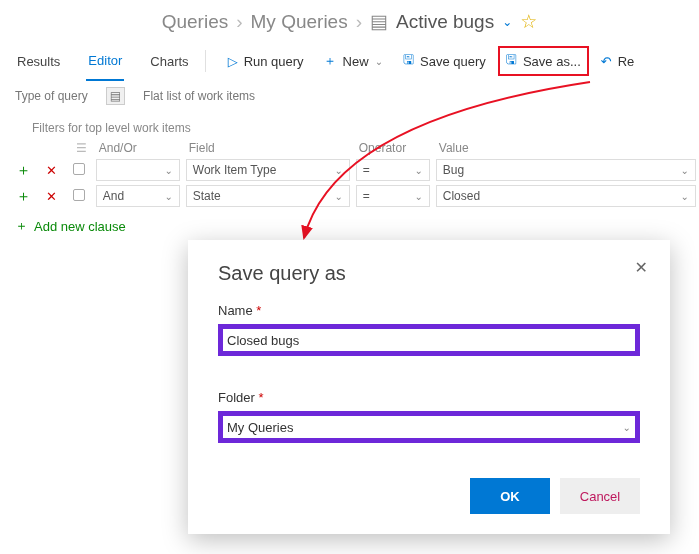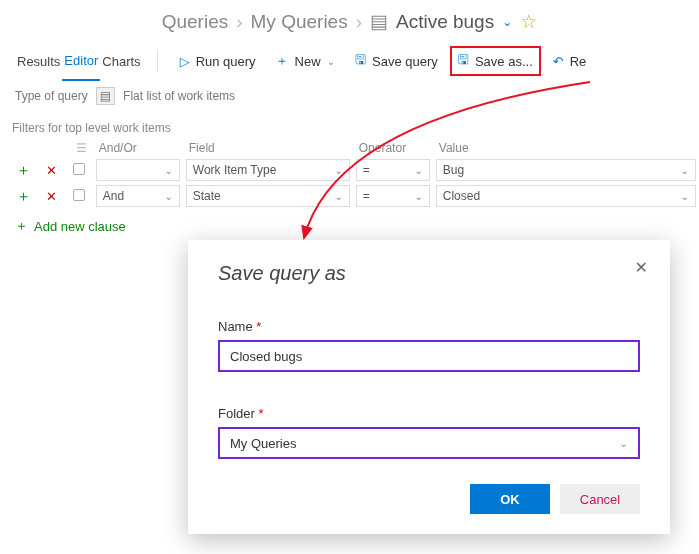--- a/index.html
+++ b/index.html
@@ -4,52 +4,52 @@
 <style>
   * { box-sizing: border-box; margin: 0; padding: 0; font-family: "Segoe UI", Arial, sans-serif; }
   body { width: 699px; height: 554px; background: #fff; position: relative; overflow: hidden; color: #333; font-size: 13px; }
 
   .breadcrumb { display: flex; align-items: center; padding: 10px 15px 8px; font-size: 19px; color: #888; gap: 8px; justify-content: center;}
   .breadcrumb .chev { color: #bbb; }
   .breadcrumb .title { color: #555; }
   .fav-icon { color: #e0b000; }
 
   .toolbar { display: flex; align-items: center; height: 40px; padding: 0 15px; gap: 4px; font-size: 13px; }
-  .tabs { display: flex; gap: 0; height: 40px; align-items: center;}
+  .tabs { display: flex; gap: 24px; height: 40px; align-items: center;}
   .tab { color: #444; padding: 0 2px; height:40px; display:flex; align-items:center; cursor:pointer;}
   .tab.active { color: #0078d4; border-bottom: 2px solid #0078d4; }
   .tb-sep { width:1px; height:22px; background:#e0e0e0; margin:0 10px;}
   .tb-btn { display:flex; align-items:center; gap:6px; padding:4px 8px; cursor:pointer; color:#333; white-space: nowrap;}
   .tb-btn .ic { color:#0078d4; }
   .saveas-highlight { border:2px solid #e81123; padding:2px 6px;}
 
-  .querytype { padding: 6px 15px; color:#777; font-size:12px; display:flex; align-items:center; gap:8px;}
-  .filters-hdr { padding: 10px 12px 4px; color:#888; font-size:12px;}
+  .querytype { padding: 6px 15px; color:#777; font-size:12px; display:flex; align-items:center; gap:18px;}
+  .filters-hdr { padding: 10px 32px 4px; color:#888; font-size:12px;}
   
   .filter-table { width: calc(100% - 10px); margin-left: 10px; border-collapse: collapse; font-size:12px;}
   .filter-table th { text-align:left; color:#888; font-weight:normal; padding:2px 6px; font-size:12px;}
   .filter-table td { padding:2px 3px; }
   .row-add { color:#0a8a0a; cursor:pointer; font-size:15px; padding:0 3px;}
   .row-del { color:#c00; cursor:pointer; font-size:13px; padding:0 3px;}
   .cell-input { width:100%; border:1px solid #ddd; background:#fff; height:22px; padding:0 6px; display:flex; align-items:center; justify-content:space-between; color:#555;}
   .cell-input.empty { color:#ccc; }
   .chevdown { color:#888; font-size:10px;}
   .add-clause { padding:8px 15px; color:#0a8a0a; display:flex; align-items:center; gap:6px; cursor:pointer;}
   .chk { width:12px; height:12px; border:1px solid #aaa; display:inline-block; border-radius:2px; background:#fff;}
 
   
   .modal { position:absolute; left:188px; top:240px; width:482px; height:294px; background:#fff; box-shadow:0 6px 24px rgba(0,0,0,.25); padding:22px 30px;}
-  .modal h2 { font-weight:300; font-size:20px; color:#444; margin-bottom:34px;font-style:italic;}
+  .modal h2 { font-weight:300; font-size:20px; color:#444; margin-bottom:18px;}
   .modal .close { position:absolute; top:18px; right:22px; cursor:pointer; color:#666; font-size:16px;}
   .fld-label { font-size:13px; color:#333; margin-bottom:6px;}
   .req { color:#c00; }
-  .fld-input { width:100%; height:32px; border:2px solid #6d28d9; padding:0 10px; font-size:13px; display:flex; align-items:center; justify-content:space-between;}
+  .fld-input { width:100%; height:32px; border:5px solid #6d28d9; padding:0 4px; font-size:13px; display:flex; align-items:center; justify-content:space-between;}
   .fld-block { margin-bottom:34px;}
   .modal-actions { position:absolute; bottom:20px; right:30px; display:flex; gap:10px;}
-  .btn { min-width:80px; height:30px; display:flex; align-items:center; justify-content:center; font-size:13px; cursor:pointer; border:none;}
+  .btn { min-width:80px; height:36px; display:flex; align-items:center; justify-content:center; font-size:13px; cursor:pointer; border:none;}
   .btn-primary { background:#0078d4; color:#fff; font-weight:600;}
   .btn-default { background:#eee; color:#be185d;}
 
   
   .arrow-svg { position:absolute; left:290px; top:80px; width:330px; height:180px; pointer-events:none; }
 </style>
 </head>
 <body>
 
 <div class="breadcrumb">

